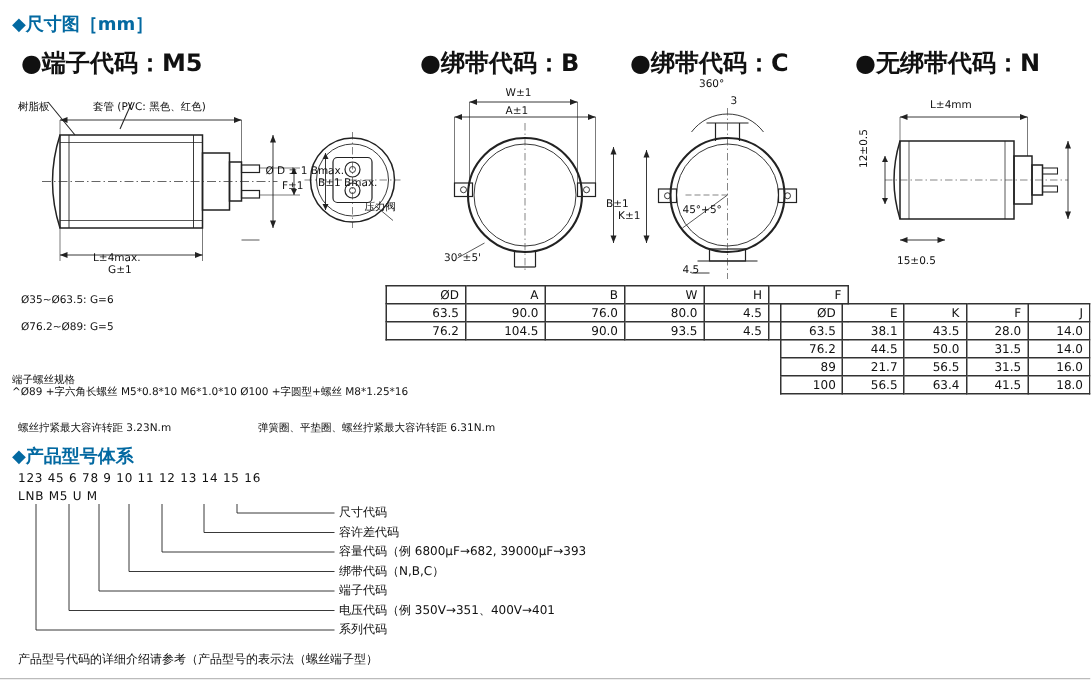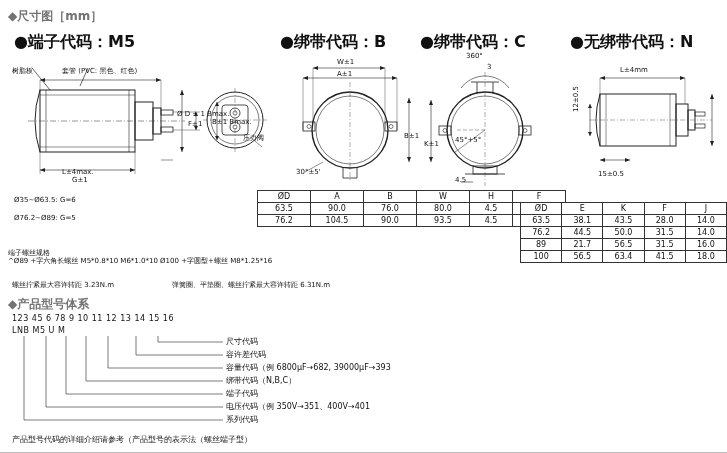--- a/index.html
+++ b/index.html
@@ -5,27 +5,27 @@
   html,body{margin:0;padding:0;}
   body{
     width:727px;height:453px;
     background:#ffffff;
     font-family:"DejaVu Sans","Liberation Sans",sans-serif;
     font-size:9px;color:#111;
     position:relative;
     overflow:hidden;
   }
   .abs{position:absolute;}
-  .ttl{color:#737373;font-weight:bold;font-size:12px;}
+  .ttl{color:#0369a1;font-weight:bold;font-size:12px;}
   .sub{font-size:16px;font-weight:bold;color:#111;}
   .t8{font-size:8px;}
   
   table.dim{border-collapse:collapse;font-size:8px;}
   table.dim td,table.dim th{
-    border:1px solid #333;padding:1px 4px;text-align:center;
+    border:1px solid #333;padding:1px 4px;text-align:right;
     font-weight:normal;background:#fff;
   }
   table.dim th{font-weight:normal;}
   svg{display:block;overflow:visible;}
   .lbl{position:absolute;font-size:7px;white-space:nowrap;}
 </style>
 </head>
 <body>
 
 <div class="abs ttl" style="left:8px;top:8px;">◆尺寸图［mm］</div>
@@ -188,21 +188,21 @@
     <line x1="6" y1="48" x2="6" y2="110" stroke="#222" stroke-width="0.6"></line>
     <path d="M6,48 l-2,5 h4 z" fill="#222"></path>
     <path d="M6,110 l-2,-5 h4 z" fill="#222"></path>
 
     <line x1="36" y1="130" x2="48" y2="130" stroke="#222" stroke-width="0.6"></line>
   </svg>
 </div>
 <div class="lbl" style="left:466px;top:52px;">360°</div>
 <div class="lbl" style="left:487px;top:63px;">3</div>
 <div class="lbl" style="left:455px;top:136px;">45°+5°</div>
-<div class="lbl" style="left:424px;top:140px;">K±1</div>
+<div class="lbl" style="left:412px;top:140px;">K±1</div>
 <div class="lbl" style="left:455px;top:176px;">4.5</div>
 
 <div class="abs" style="left:580px;top:60px;width:140px;height:120px;">
   <svg width="140" height="120" viewBox="0 0 140 120">
 
     <line x1="20" y1="18" x2="105" y2="18" stroke="#222" stroke-width="0.6"></line>
     <path d="M20,18 l5,-2 v4 z" fill="#222"></path>
     <path d="M105,18 l-5,-2 v4 z" fill="#222"></path>
     <line x1="20" y1="18" x2="20" y2="34" stroke="#222" stroke-width="0.4"></line>
     <line x1="105" y1="18" x2="105" y2="44" stroke="#222" stroke-width="0.4"></line>

